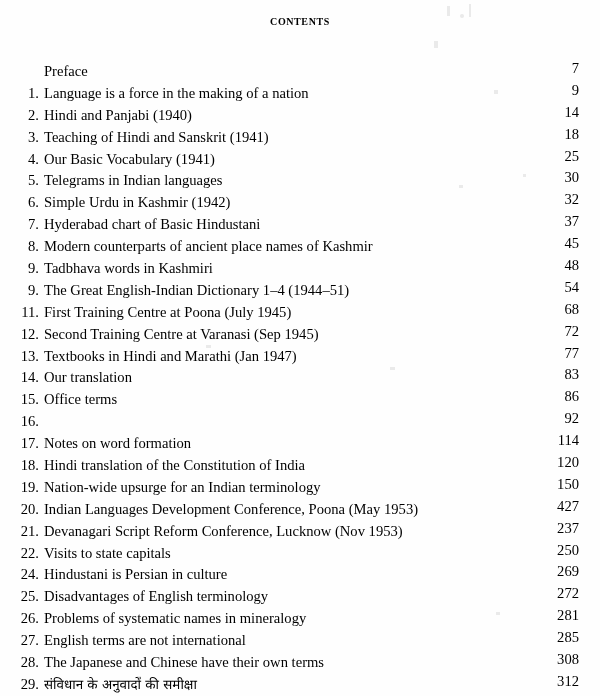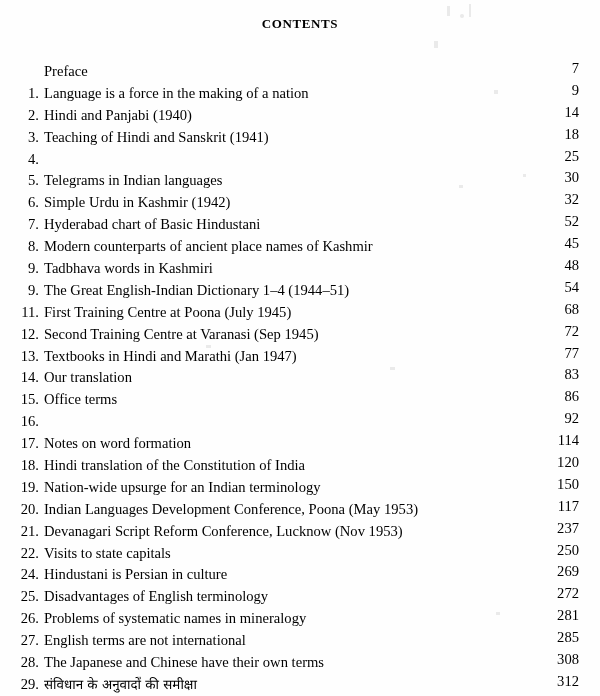--- a/index.html
+++ b/index.html
@@ -24,21 +24,21 @@
   }
 
   
   .contents-title {
     position: absolute;
     top: 16px;
     left: 0;
     width: 600px;
     text-align: center;
     font-weight: bold;
-    font-size: 13px;
+    font-size: 10px;
     letter-spacing: 0.6px;
     font-family: "Liberation Serif", "DejaVu Serif", serif;
   }
 
   
   .toc {
     position: absolute;
     top: 61px;
     left: 0;
     width: 600px;
@@ -129,39 +129,40 @@
     </div>
 
     <div class="toc-row">
       <span class="num">3.</span>
       <span class="label">Teaching of Hindi and Sanskrit (1941)</span>
       <span class="page-no">18</span>
     </div>
 
     <div class="toc-row">
       <span class="num">4.</span>
+      <span class="label">Our Basic Vocabulary (1941)</span>
       <span class="page-no">25</span>
     </div>
 
     <div class="toc-row">
       <span class="num">5.</span>
       <span class="label">Telegrams in Indian languages</span>
       <span class="page-no">30</span>
     </div>
 
     <div class="toc-row">
       <span class="num">6.</span>
       <span class="label">Simple Urdu in Kashmir (1942)</span>
       <span class="page-no">32</span>
     </div>
 
     <div class="toc-row">
       <span class="num">7.</span>
       <span class="label">Hyderabad chart of Basic Hindustani</span>
-      <span class="page-no">52</span>
+      <span class="page-no">37</span>
     </div>
 
     <div class="toc-row">
       <span class="num">8.</span>
       <span class="label">Modern counterparts of ancient place names of Kashmir</span>
       <span class="page-no">45</span>
     </div>
 
     <div class="toc-row">
       <span class="num">9.</span>
@@ -224,21 +225,21 @@
 
     <div class="toc-row">
       <span class="num">19.</span>
       <span class="label">Nation-wide upsurge for an Indian terminology</span>
       <span class="page-no">150</span>
     </div>
 
     <div class="toc-row">
       <span class="num">20.</span>
       <span class="label">Indian Languages Development Conference, Poona (May 1953)</span>
-      <span class="page-no">117</span>
+      <span class="page-no">427</span>
     </div>
 
     <div class="toc-row">
       <span class="num">21.</span>
       <span class="label">Devanagari Script Reform Conference, Lucknow (Nov 1953)</span>
       <span class="page-no">237</span>
     </div>
 
     <div class="toc-row">
       <span class="num">22.</span>

